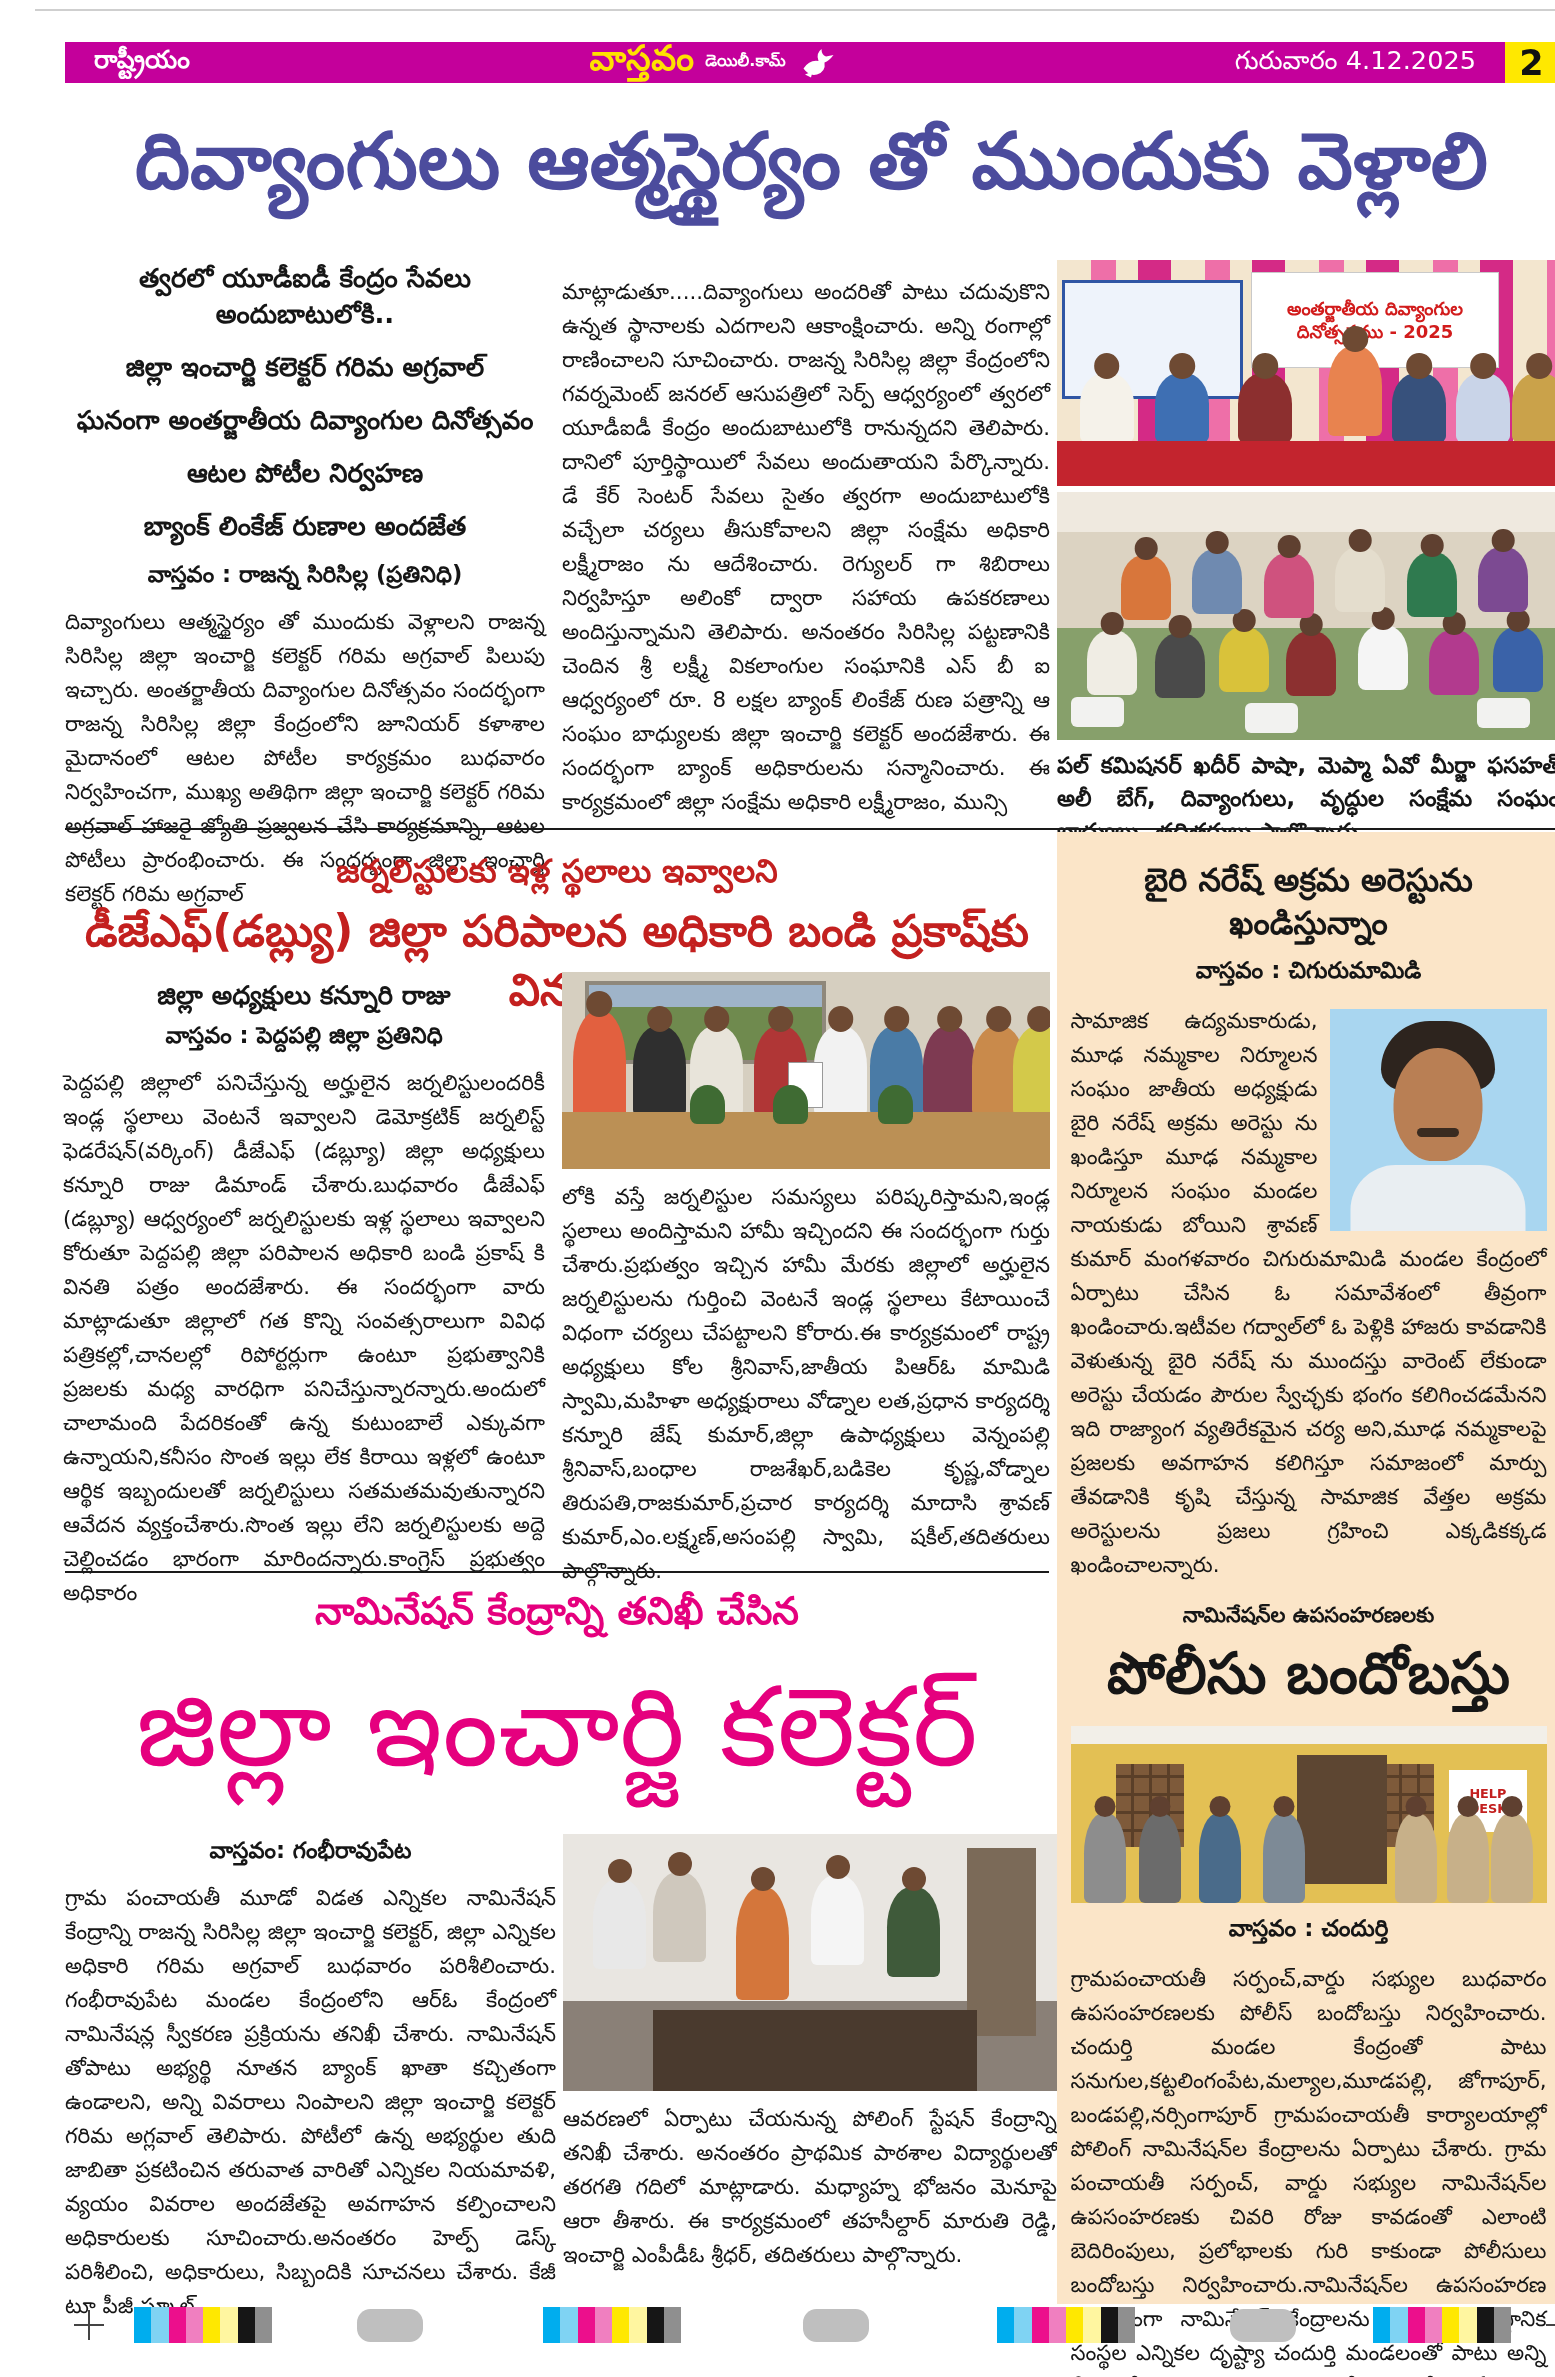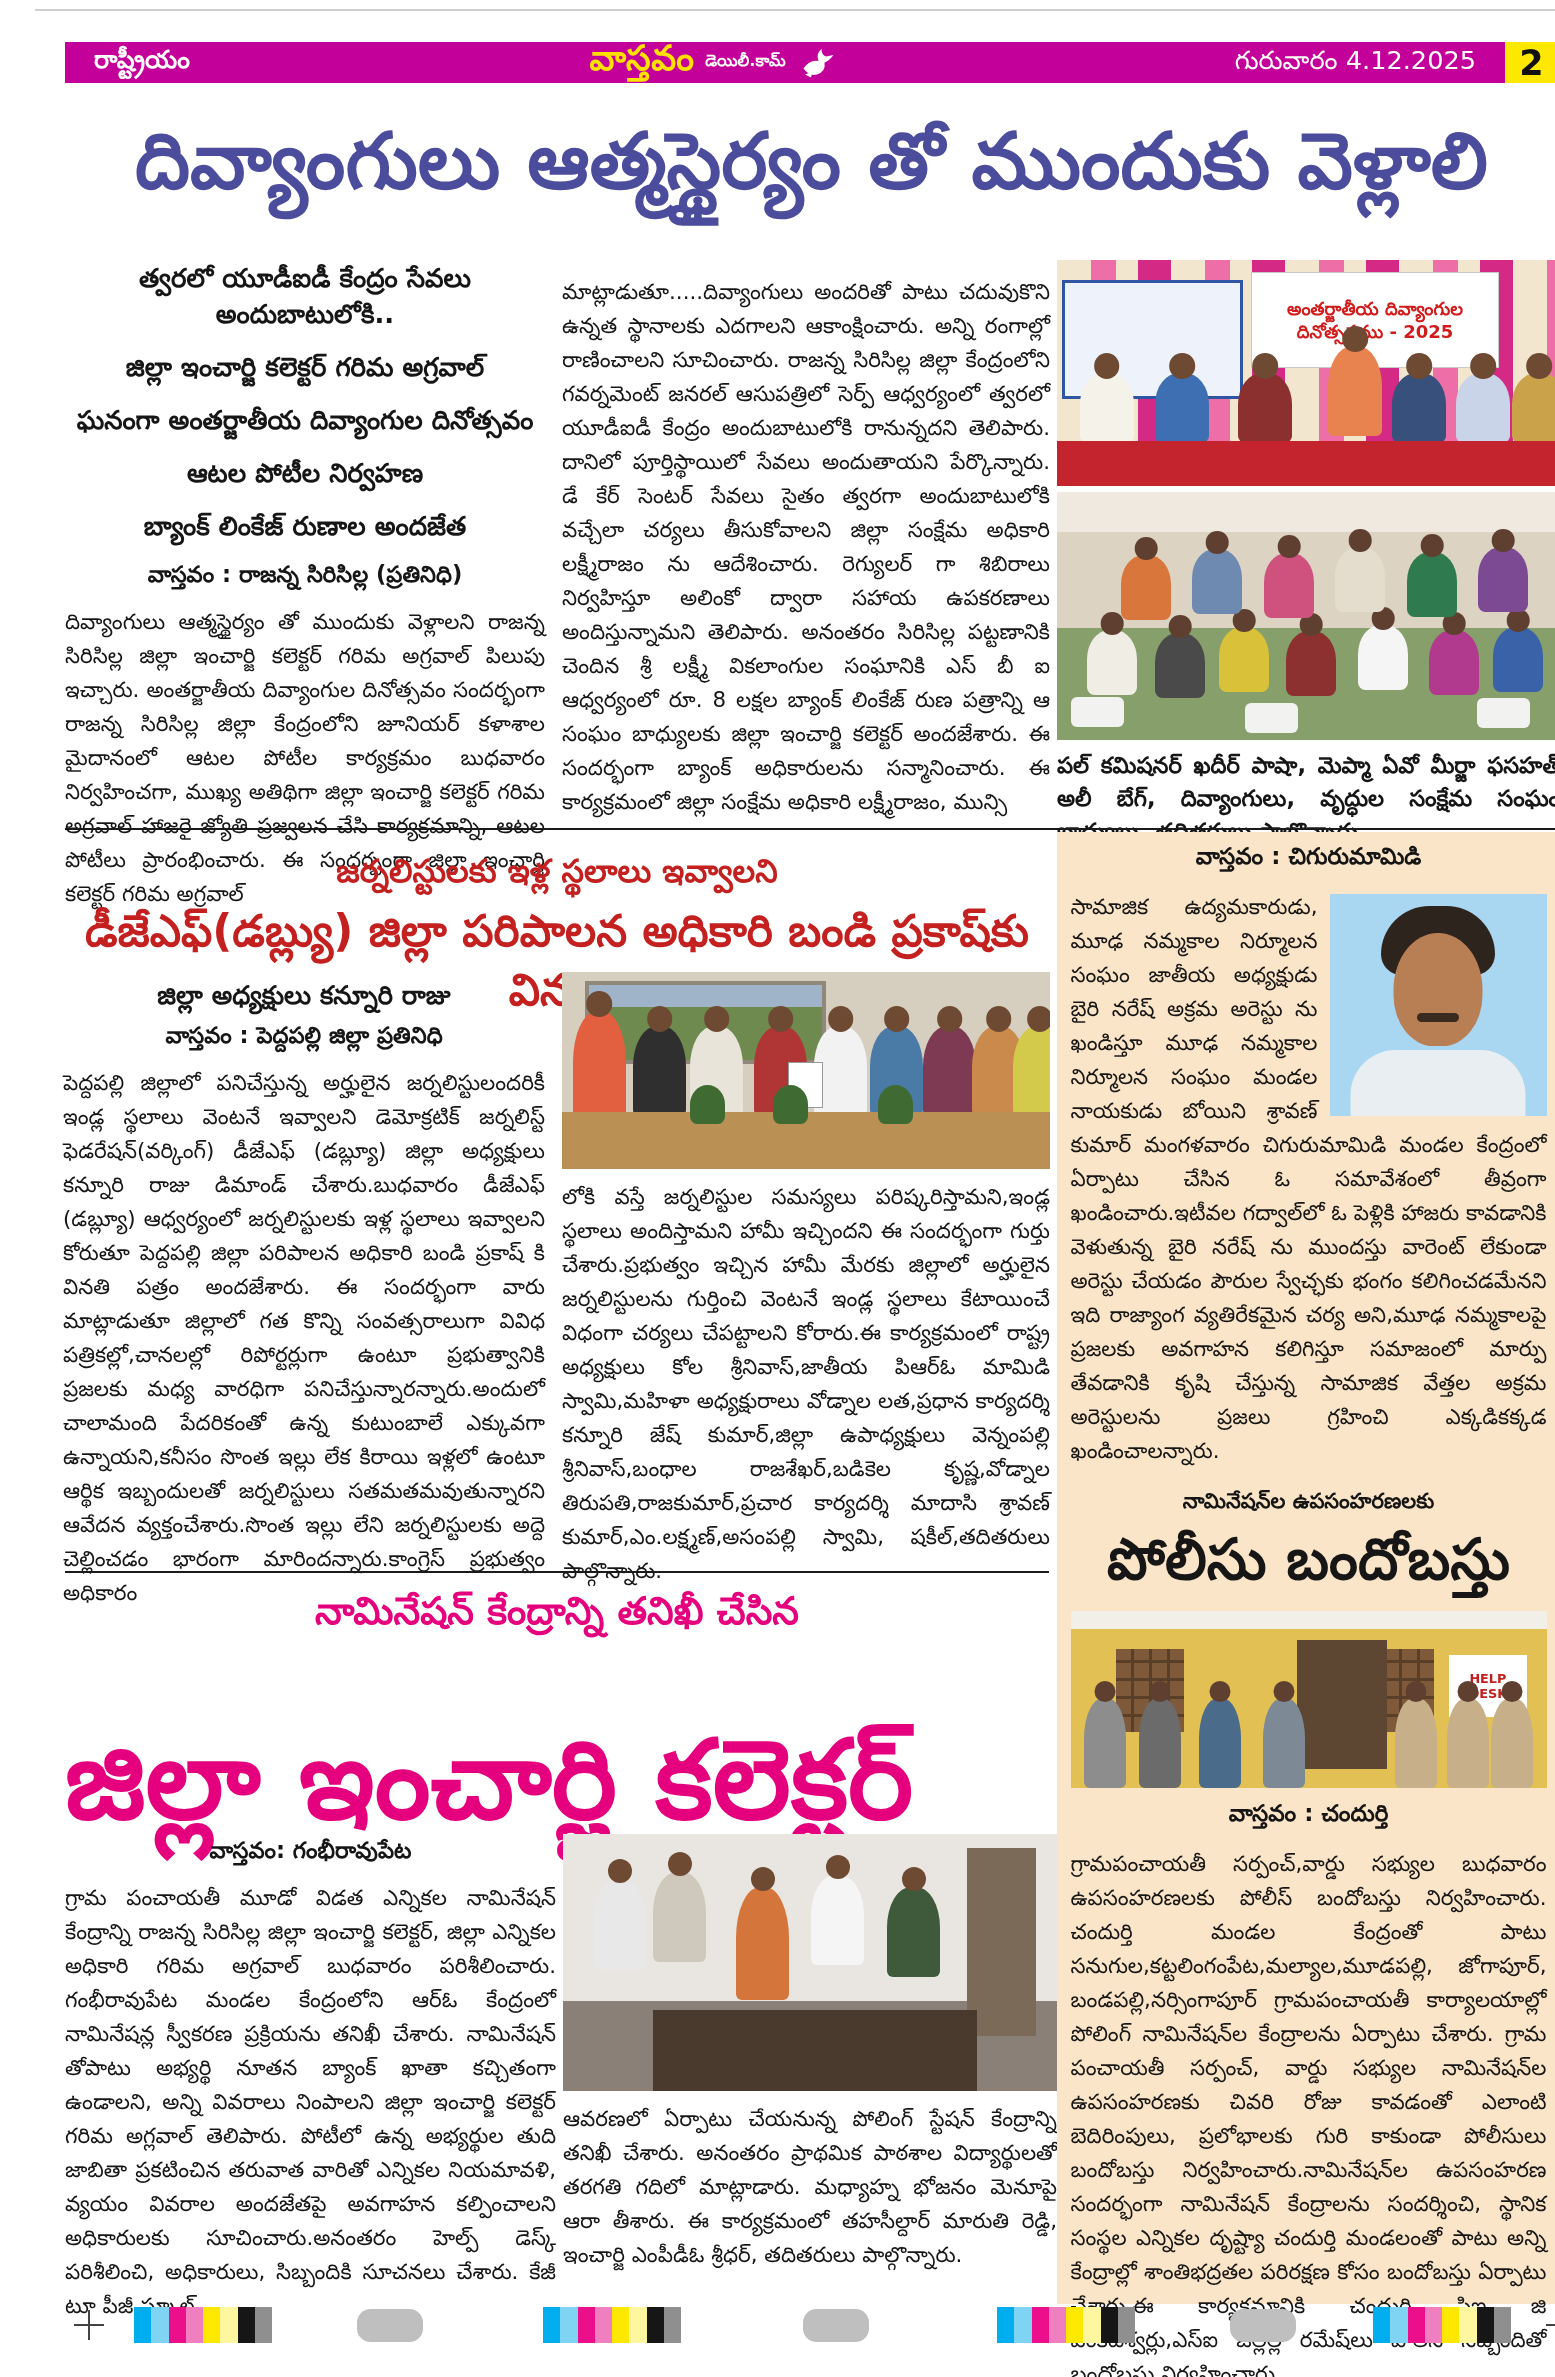--- a/index.html
+++ b/index.html
@@ -64,22 +64,22 @@
   .desk{position:absolute;bottom:0;left:0;width:100%;height:57px;background:#bb9055;}
   .plant{position:absolute;bottom:45px;width:35px;height:39px;border-radius:50% 50% 20% 20%;background:#3f6b33;}
   .doc{position:absolute;left:226px;top:90px;width:33px;height:44px;background:#ffffff;border:0.8px solid #999;}
   .jp{position:absolute;bottom:53px;width:53px;height:90px;border-radius:45% 45% 6px 6px;}
   .jp::before{content:"";position:absolute;top:-19.6px;left:50%;transform:translateX(-50%);
               width:25.6px;height:25.6px;border-radius:50%;background:#6e4a33;}
 
   
   .c-kicker{position:absolute;left:30px;top:1589px;width:984px;text-align:center;
             color:#e5007e;font-size:38px;font-weight:bold;}
-  .c-headline{position:absolute;left:30px;top:1695px;width:984px;text-align:left;
-              color:#e5007e;font-size:110px;font-weight:bold;line-height:1.55;}
+  .c-headline{position:absolute;left:30px;top:1642px;width:984px;text-align:center;
+              color:#e5007e;font-size:110px;font-weight:normal;line-height:1.55;}
   .c-col1{position:absolute;left:30px;top:1834px;width:491px;}
   .c-col2{position:absolute;left:528px;top:1834px;width:494px;}
   .photo-collector{height:257px;margin-bottom:10.5px;
      background:linear-gradient(180deg,#e9e6e1 0 65%,#8a8077 65% 100%);}
   .door2{position:absolute;right:21px;top:13.5px;width:69px;height:188px;background:#7b6a58;}
   .desk2{position:absolute;bottom:0;left:90px;width:324px;height:81px;background:#4a3a2e;}
   .cp{position:absolute;width:53px;height:90px;border-radius:45% 45% 6px 6px;}
   .cp::before{content:"";position:absolute;top:-19.6px;left:50%;transform:translateX(-50%);
               width:24px;height:24px;border-radius:50%;background:#6e4a33;}
 
@@ -249,20 +249,21 @@
       <span class="cp" style="left:90px;top:38px;background:#cfc8bd;"></span>
       <span class="cp" style="left:173px;top:53px;background:#d4763b;height:113px;"></span>
       <span class="cp" style="left:248px;top:41px;background:#f5f5f5;"></span>
       <span class="cp" style="left:324px;top:53px;background:#3f5a3a;"></span>
       <div class="desk2"></div>
     </div>
     <div class="body">ఆవరణలో ఏర్పాటు చేయనున్న పోలింగ్ స్టేషన్ కేంద్రాన్ని తనిఖీ చేశారు. అనంతరం ప్రాథమిక పాఠశాల విద్యార్థులతో తరగతి గదిలో మాట్లాడారు. మధ్యాహ్న భోజనం మెనూపై ఆరా తీశారు. ఈ కార్యక్రమంలో తహసీల్దార్ మారుతి రెడ్డి, ఇంచార్జి ఎంపీడీఓ శ్రీధర్, తదితరులు పాల్గొన్నారు.</div>
   </div>
 
   <div class="side">
+    <div class="s-headline">బైరి నరేష్ అక్రమ అరెస్టును ఖండిస్తున్నాం</div>
     <div class="s-byline">వాస్తవం : చిగురుమామిడి</div>
     <div class="portrait">
       <div class="hair"></div>
       <div class="face"></div>
       <div class="mustache"></div>
       <div class="shirt"></div>
     </div>
     <div class="s-body">సామాజిక ఉద్యమకారుడు, మూఢ నమ్మకాల నిర్మూలన సంఘం జాతీయ అధ్యక్షుడు బైరి నరేష్ అక్రమ అరెస్టు ను ఖండిస్తూ మూఢ నమ్మకాల నిర్మూలన సంఘం మండల నాయకుడు బోయిని శ్రావణ్ కుమార్ మంగళవారం చిగురుమామిడి మండల కేంద్రంలో ఏర్పాటు చేసిన ఓ సమావేశంలో తీవ్రంగా ఖండించారు.ఇటీవల గద్వాల్‌లో ఓ పెళ్లికి హాజరు కావడానికి వెళుతున్న బైరి నరేష్ ను ముందస్తు వారెంట్ లేకుండా అరెస్టు చేయడం పౌరుల స్వేచ్ఛకు భంగం కలిగించడమేనని ఇది రాజ్యాంగ వ్యతిరేకమైన చర్య అని,మూఢ నమ్మకాలపై ప్రజలకు అవగాహన కలిగిస్తూ సమాజంలో మార్పు తేవడానికి కృషి చేస్తున్న సామాజిక వేత్తల అక్రమ అరెస్టులను ప్రజలు గ్రహించి ఎక్కడికక్కడ ఖండించాలన్నారు.</div>
 
     <div class="s-kicker">నామినేషన్‌ల ఉపసంహరణలకు</div>

